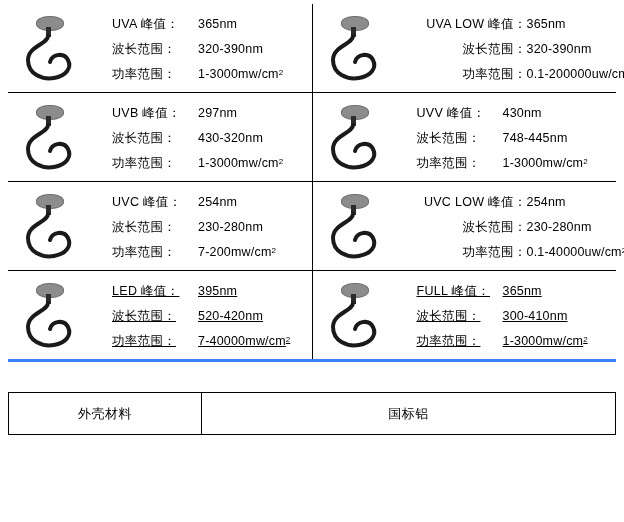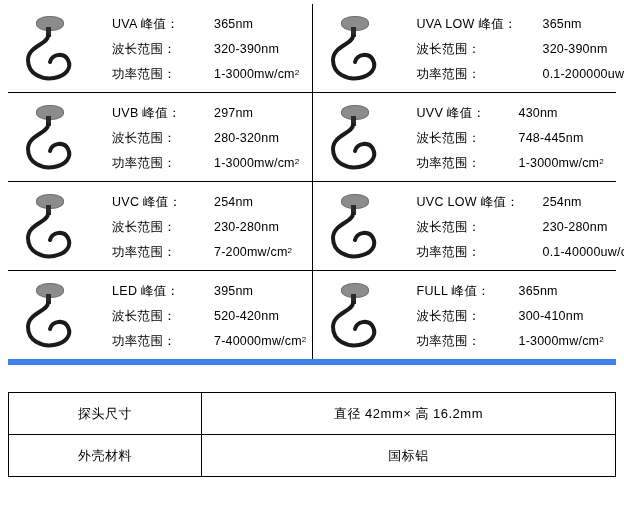--- a/index.html
+++ b/index.html
@@ -27,21 +27,22 @@
   }
   .probe-grid td.cell {
     border-bottom: 1px solid #000;
     border-right: 1px solid #000;
     padding: 0;
     vertical-align: top;
     width: 50%;
     height: 88px;
   }
   .probe-grid tr:last-child td.cell {
-    border-bottom: 6px solid #3b82f6;
+    border-bottom: 3px solid #3b82f6;
+    text-decoration: underline;
   }
   .probe-grid td.cell.right {
     border-right: none;
   }
   .cell-inner {
     display: flex;
     flex-direction: row;
     align-items: flex-start;
     height: 88px;
     box-sizing: border-box;
@@ -94,24 +95,24 @@
     font-size: 12.5px;
     line-height: 25px;
     white-space: nowrap;
   }
   .spec-label {
     min-width: 86px;
     letter-spacing: 0.3px;
   }
   .spec-label.wide {
     min-width: 110px;
+    text-align: right;
   }
   .spec-value {
     letter-spacing: 0.2px;
-    margin-left: 16px;
   }
   .sup {
     font-size: 8px;
     vertical-align: super;
     position: relative;
     top: -3px;
   }
 
   
   .bottom-table {
@@ -208,21 +209,21 @@
               </svg>
             </div>
           </div>
           <div class="spec-text">
             <div class="spec-line">
               <span class="spec-label">UVB 峰值：</span>
               <span class="spec-value">297nm</span>
             </div>
             <div class="spec-line">
               <span class="spec-label">波长范围：</span>
-              <span class="spec-value">280-320nm</span>
+              <span class="spec-value">430-320nm</span>
             </div>
             <div class="spec-line">
               <span class="spec-label">功率范围：</span>
               <span class="spec-value">1-3000mw/cm</span>
                 <span class="sup">2</span>
             </div>
           </div>
         </div>
       </td>
       <td class="cell right">
@@ -371,21 +372,17 @@
           </div>
         </div>
       </td>
     </tr>
   </tbody>
 </table>
 
 <table class="bottom-table">
   <tbody>
     <tr>
-      <td class="key">探头尺寸</td>
-      <td>直径 42mm× 高 16.2mm</td>
-    </tr>
-    <tr>
       <td class="key">外壳材料</td>
       <td>国标铝</td>
     </tr>
   </tbody>
 </table>
 
 </body></html>

